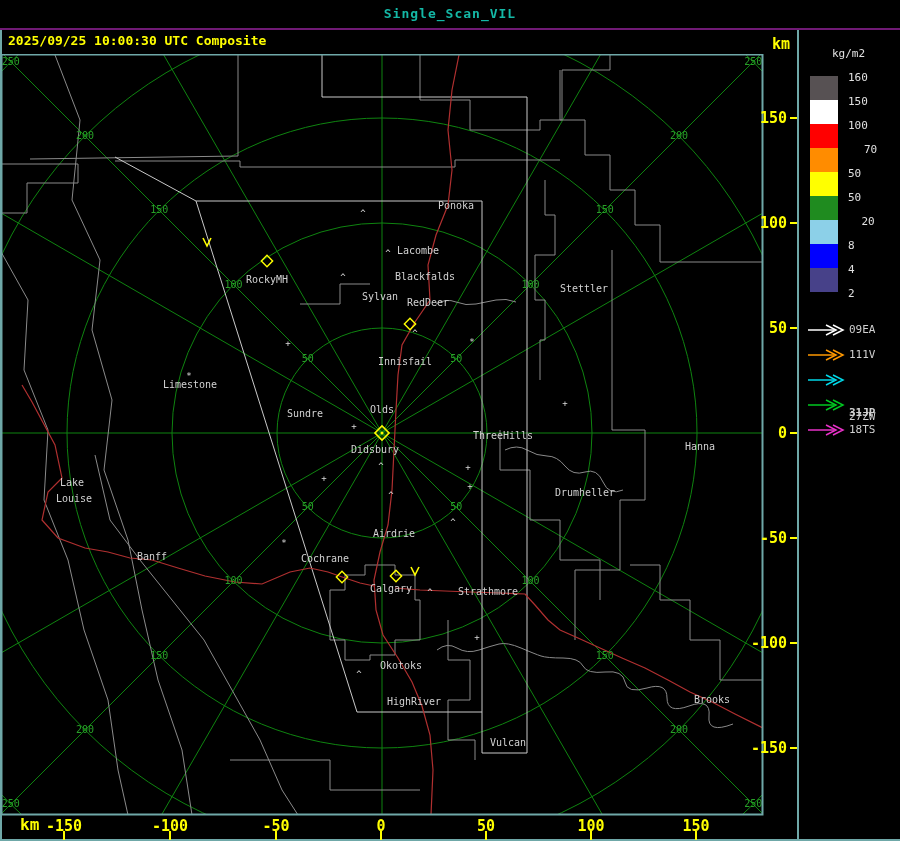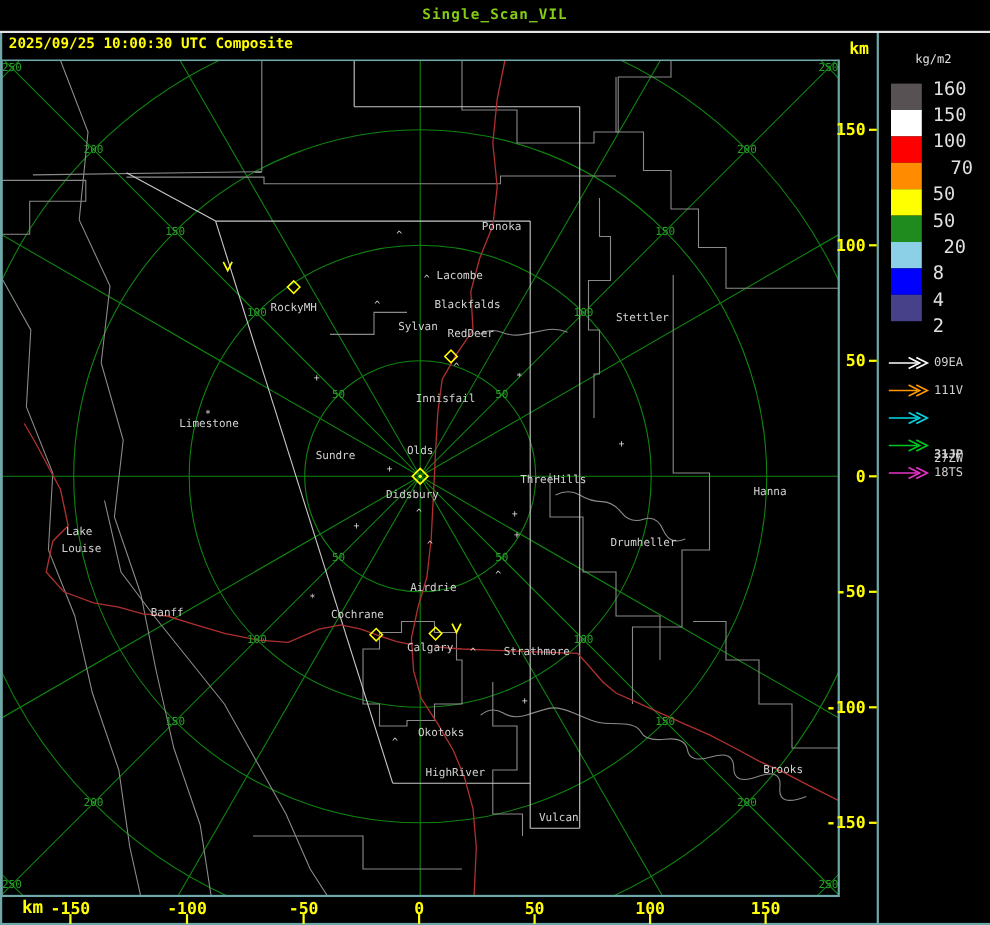--- a/index.html
+++ b/index.html
@@ -1,37 +1,37 @@
 <!DOCTYPE html>
 <html><head>
 <meta charset="utf-8">
 <style>
   html,body{margin:0;padding:0;background:#000;}
   body{position:relative;width:900px;height:841px;overflow:hidden;
        font-family:"DejaVu Sans Mono",monospace;}
   .abs{position:absolute;}
   #titlebar{left:0;top:0;width:900px;height:28px;background:#000;
-    border-bottom:2px solid #e5e5e5;color:#84cc16;font-size:13px;font-weight:bold;
+    border-bottom:2px solid #701a75;color:#14b8a6;font-size:13px;font-weight:bold;
     text-align:center;line-height:28px;letter-spacing:1px;}
   #timestamp{left:8px;top:33px;color:#FFFF00;font-size:13px;font-weight:bold;}
   #right-km-unit{left:758px;top:35px;width:32px;color:#FFFF00;font-size:15px;
     font-weight:bold;text-align:right;}
   #bottom-km-unit{left:20px;top:815px;color:#FFFF00;font-size:16px;font-weight:bold;}
   #map-wrap{left:0;top:54px;width:764px;height:762px;}
   .vline{width:2px;background:#6FA8A8;}
   .hline{height:2px;background:#6FA8A8;}
   .btick-label{position:absolute;width:64px;text-align:center;color:#FFFF00;
     font-size:15px;font-weight:bold;top:817px;}
   .btick-mark{position:absolute;width:2px;height:9px;background:#FFFF00;top:831px;}
   .rtick-label{position:absolute;width:56px;text-align:right;color:#FFFF00;
     font-size:15px;font-weight:bold;left:731px;}
   .rtick-mark{position:absolute;width:7px;height:2px;background:#FFFF00;left:790px;}
   .swatch{position:absolute;left:810px;width:28px;height:24px;}
   .swatch-label{position:absolute;left:848px;width:40px;color:#E0E0E0;
-    font-size:17px;text-align:left;}
+    font-size:11px;text-align:left;}
   #scale-unit{left:832px;top:47px;color:#E0E0E0;font-size:11px;}
   .arrow-label{position:absolute;left:849px;width:44px;color:#D0D0D0;font-size:11px;}
   svg text{font-family:"DejaVu Sans Mono",monospace;}
 </style>
 </head>
 <body>
 
 <div class="abs" id="titlebar">
   <span>Single_Scan_VIL</span>
 </div>

